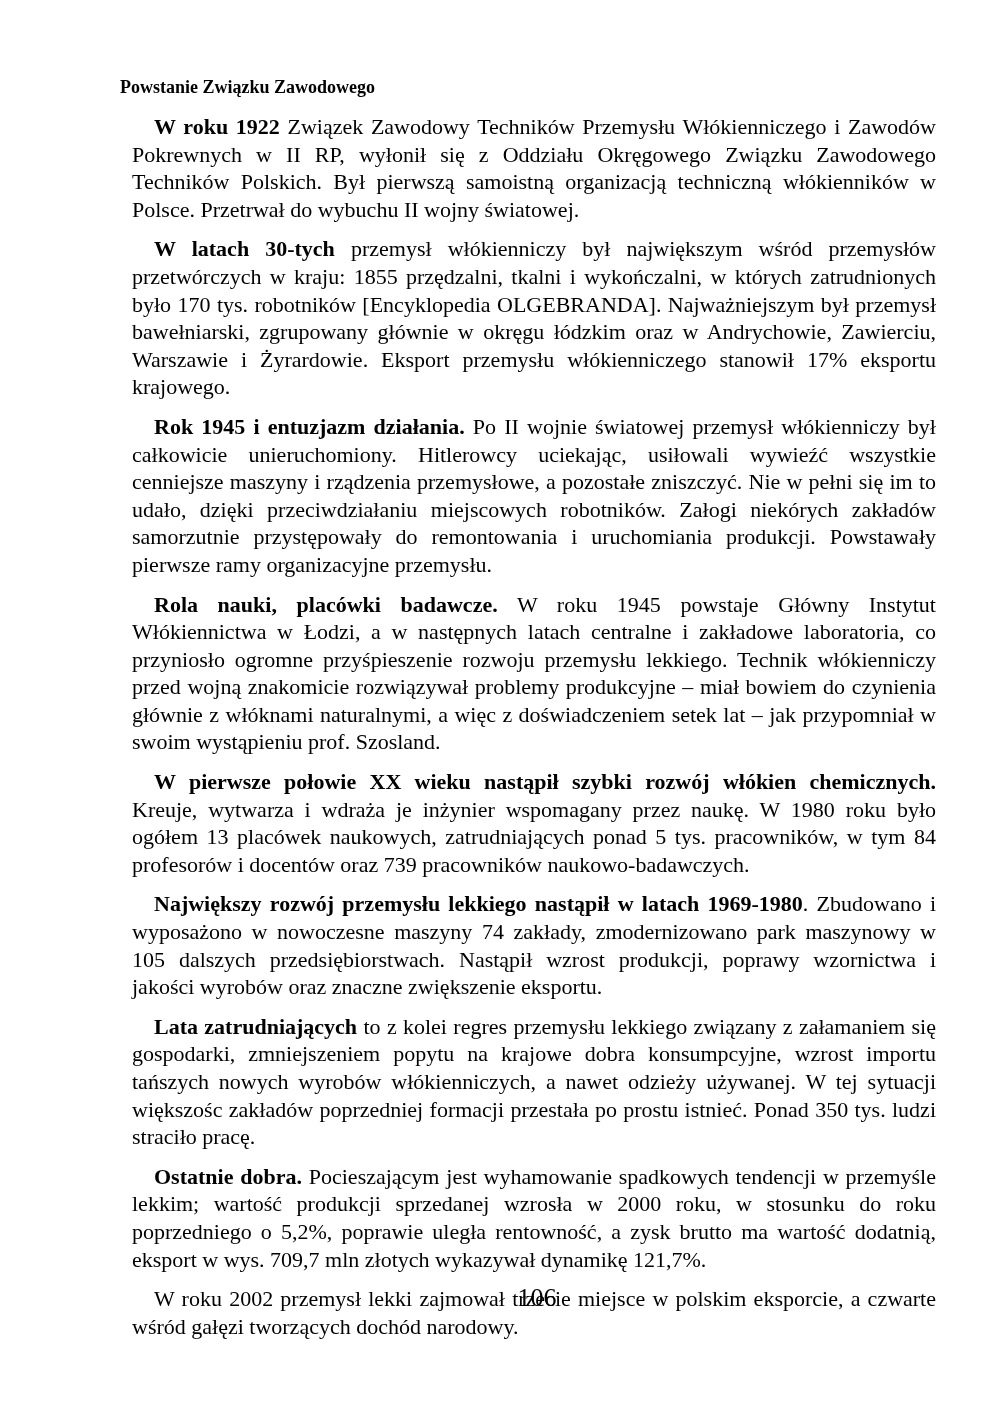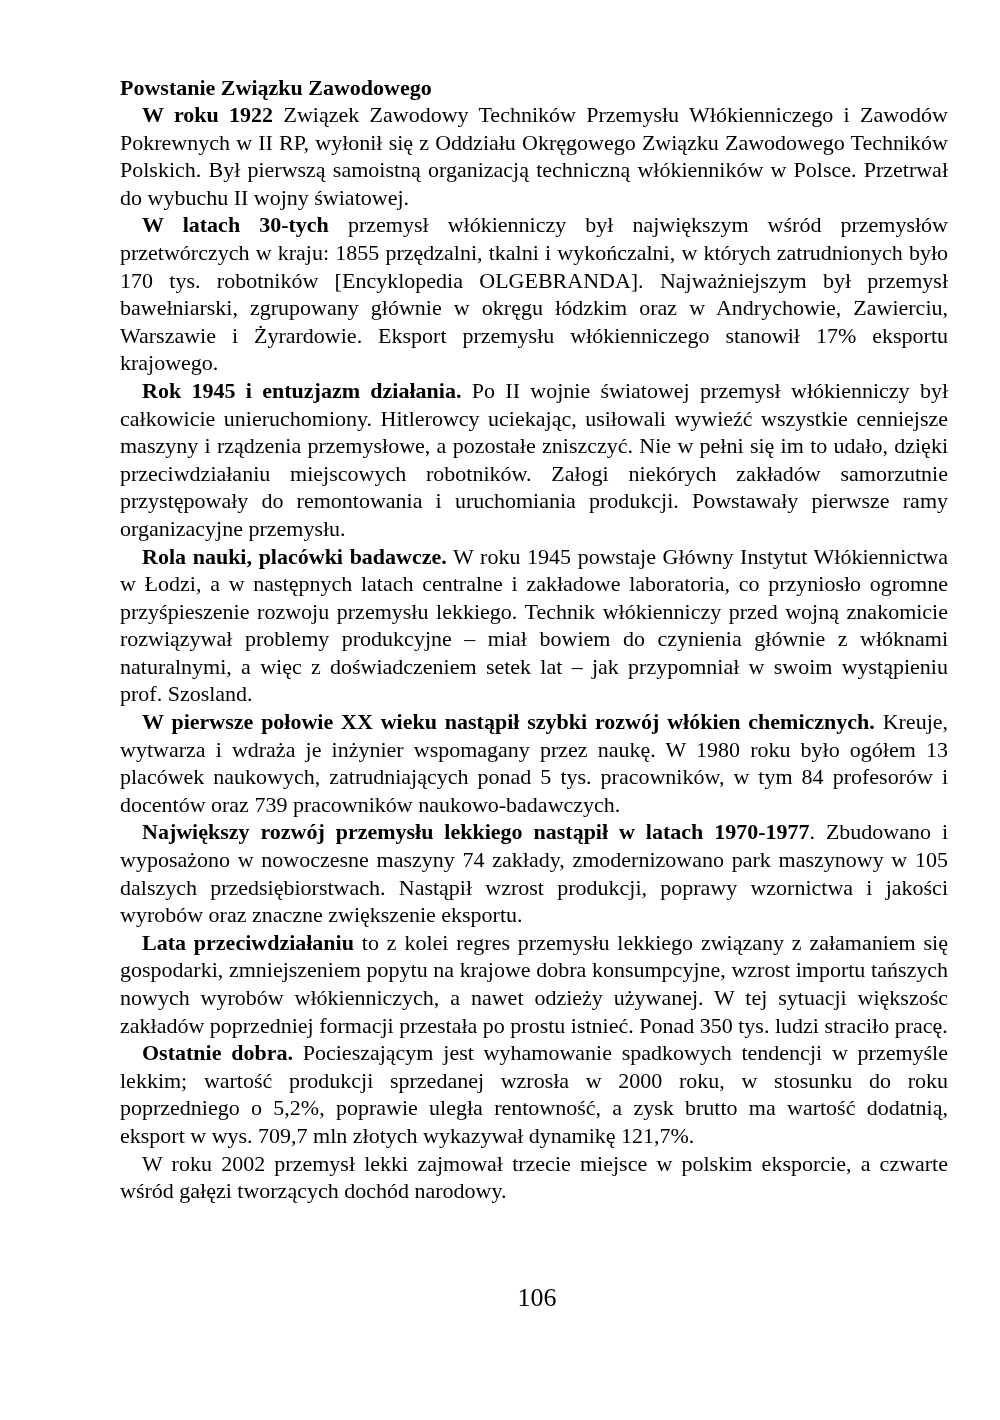--- a/index.html
+++ b/index.html
@@ -16,30 +16,30 @@
       color: #000;
     }
     .page {
       position: absolute;
       left: 120px;
       top: 74px;
       width: 828px;
     }
     .heading {
       font-weight: bold;
-      font-size: 22px;
+      font-size: 18px;
       line-height: 27px;
       margin: 0;
     }
     .para {
       font-size: 22px;
       line-height: 27.6px;
       text-align: justify;
       text-indent: 22px;
-      margin: 0;
+      margin: 12px;
       hyphens: none;
     }
     .para b {
       font-weight: bold;
     }
     .page-number {
       position: absolute;
       left: 17px;
       width: 1000px;
       top: 1283px;
@@ -58,22 +58,22 @@
   <p class="para"><b>W roku 1922</b><span> Związek Zawodowy Techników Przemysłu Włókienniczego i Zawodów Pokrewnych w II RP, wyłonił się z Oddziału Okręgowego Związku Zawodowego Techników Polskich. Był pierwszą samoistną organizacją techniczną włókienników w Polsce. Przetrwał do wybuchu II wojny światowej.</span></p>
 
   <p class="para"><b>W latach 30-tych</b><span> przemysł włókienniczy był największym wśród przemysłów przetwórczych w kraju: 1855 przędzalni, tkalni i wykończalni, w których zatrudnionych było 170 tys. robotników [Encyklopedia OLGEBRANDA]. Najważniejszym był przemysł bawełniarski, zgrupowany głównie w okręgu łódzkim oraz w Andrychowie, Zawierciu, Warszawie i Żyrardowie. Eksport przemysłu włókienniczego stanowił 17% eksportu krajowego.</span></p>
 
   <p class="para"><b>Rok 1945  i entuzjazm działania.</b><span> Po II wojnie światowej przemysł włókienniczy był całkowicie unieruchomiony. Hitlerowcy uciekając, usiłowali wywieźć wszystkie cenniejsze maszyny i rządzenia przemysłowe, a pozostałe zniszczyć. Nie w pełni się im to udało, dzięki przeciwdziałaniu miejscowych robotników. Załogi niekórych zakładów samorzutnie przystępowały do remontowania i uruchomiania produkcji. Powstawały pierwsze ramy organizacyjne przemysłu.</span></p>
 
   <p class="para"><b>Rola nauki, placówki badawcze.</b><span> W roku 1945 powstaje Główny Instytut Włókiennictwa w Łodzi, a w następnych latach centralne i zakładowe laboratoria, co przyniosło ogromne przyśpieszenie rozwoju przemysłu lekkiego. Technik włókienniczy przed wojną znakomicie rozwiązywał problemy produkcyjne – miał bowiem do czynienia głównie z włóknami naturalnymi, a więc z doświadczeniem setek lat – jak przypomniał w swoim wystąpieniu prof. Szosland.</span></p>
 
   <p class="para"><b>W pierwsze połowie XX wieku nastąpił szybki rozwój włókien chemicznych.</b><span> Kreuje, wytwarza i wdraża je inżynier wspomagany przez naukę. W 1980 roku było ogółem 13 placówek naukowych, zatrudniających  ponad 5 tys. pracowników, w tym 84 profesorów  i docentów oraz 739 pracowników naukowo-badawczych.</span></p>
 
-  <p class="para"><b>Największy rozwój przemysłu lekkiego nastąpił w latach 1970-1977</b><span>. Zbudowano i wyposażono w nowoczesne maszyny 74 zakłady, zmodernizowano park maszynowy w 105 dalszych przedsiębiorstwach. Nastąpił wzrost produkcji, poprawy wzornictwa i jakości wyrobów oraz znaczne zwiększenie eksportu.</span></p>
+  <p class="para"><b>Największy rozwój przemysłu lekkiego nastąpił w latach 1969-1980</b><span>. Zbudowano i wyposażono w nowoczesne maszyny 74 zakłady, zmodernizowano park maszynowy w 105 dalszych przedsiębiorstwach. Nastąpił wzrost produkcji, poprawy wzornictwa i jakości wyrobów oraz znaczne zwiększenie eksportu.</span></p>
 
-  <p class="para"><b>Lata przeciwdziałaniu</b><span> to z kolei regres przemysłu lekkiego związany z załamaniem się gospodarki, zmniejszeniem popytu na krajowe dobra konsumpcyjne, wzrost importu tańszych nowych wyrobów włókienniczych, a nawet odzieży używanej. W tej sytuacji większośc zakładów poprzedniej formacji przestała po prostu istnieć. Ponad 350 tys. ludzi straciło pracę.</span></p>
+  <p class="para"><b>Lata zatrudniających</b><span> to z kolei regres przemysłu lekkiego związany z załamaniem się gospodarki, zmniejszeniem popytu na krajowe dobra konsumpcyjne, wzrost importu tańszych nowych wyrobów włókienniczych, a nawet odzieży używanej. W tej sytuacji większośc zakładów poprzedniej formacji przestała po prostu istnieć. Ponad 350 tys. ludzi straciło pracę.</span></p>
 
   <p class="para"><b>Ostatnie dobra.</b><span> Pocieszającym jest wyhamowanie spadkowych tendencji w przemyśle lekkim; wartość produkcji sprzedanej wzrosła w 2000 roku, w stosunku do roku poprzedniego o 5,2%, poprawie uległa rentowność, a zysk brutto ma wartość dodatnią, eksport w wys. 709,7 mln złotych wykazywał dynamikę 121,7%.</span></p>
 
   <p class="para"><span>W roku 2002 przemysł lekki zajmował trzecie miejsce w polskim eksporcie, a czwarte wśród gałęzi tworzących dochód narodowy.</span></p>
 </div>
 
 <div class="page-number">106</div>
 
 </body></html>

